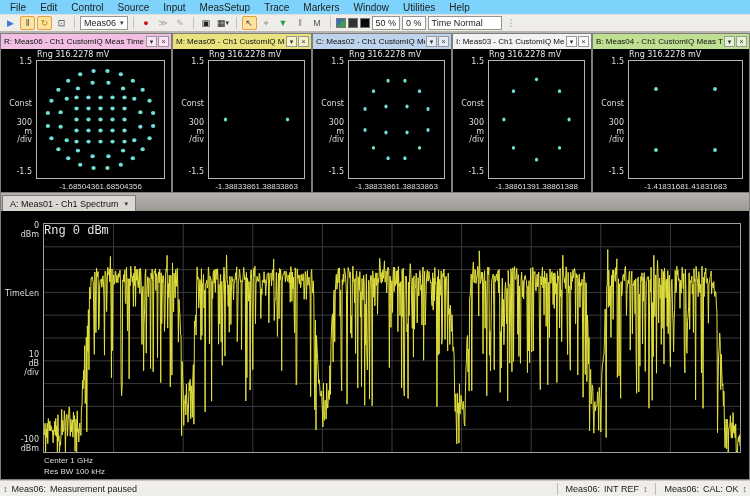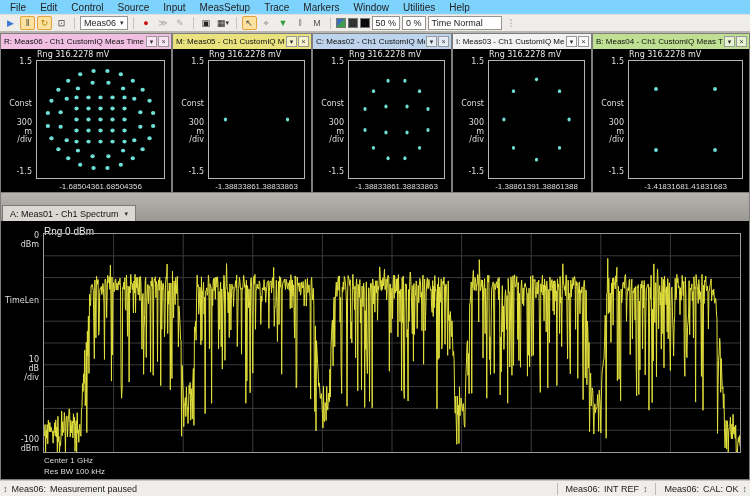--- a/index.html
+++ b/index.html
@@ -32,25 +32,25 @@
   .plot svg{width:100%;height:100%;display:block}
   .ylbl{position:absolute;font-size:8px;color:#dedede;text-align:right;width:31px;left:0;font-family:"DejaVu Sans",sans-serif}
   .yl-top{top:8px}
   .yl-const{top:50px}
   .yl-scale{top:70px;line-height:8.5px}
   .yl-bot{bottom:16px}
   .xlbls{position:absolute;bottom:1px;left:35px;right:6px;display:flex;justify-content:center;font-size:8px;color:#dedede;font-family:Liberation Sans, sans-serif}
 
   
   .spectrum{flex:1;display:flex;flex-direction:column;border:1px solid #7e7e7e;border-top:none;background:#000;min-height:0}
-  .spec-tabbar{height:28px;flex:none;background:linear-gradient(#b7b4af,#9c9994);display:flex;align-items:flex-end;padding:12px 0 0 1px}
+  .spec-tabbar{height:18px;flex:none;background:linear-gradient(#b7b4af,#9c9994);display:flex;align-items:flex-end;padding:12px 0 0 1px}
   .spec-tab{height:16px;background:#dbd8d3;border:1px solid #7a7a7a;border-bottom:none;display:flex;align-items:center;gap:6px;padding:0 7px;font-size:9px;color:#111;white-space:nowrap}
   .spec-caret{font-size:7px;color:#333}
   .spec-body{flex:1;position:relative;background:#000;min-height:0}
-  .spec-rng{position:absolute;top:5px;left:43px;font-size:10px;color:#e9e9e9;font-family:Liberation Sans, sans-serif}
+  .spec-rng{position:absolute;top:13px;left:43px;font-size:12px;color:#e9e9e9;font-family:Liberation Mono, monospace}
   .spec-plot{position:absolute;top:12px;left:42px;right:8px;bottom:26px;border:1px solid #9c9c9c}
   .spec-plot svg{width:100%;height:100%;display:block}
   .spec-ylbl{position:absolute;left:0;width:38px;text-align:right;font-size:8px;color:#dedede;line-height:9px;font-family:"DejaVu Sans",sans-serif}
   .sy-top{top:10px}
   .sy-logmag{top:29%}
   .sy-div{top:52%}
   .sy-bot{bottom:26px}
   .spec-bl{position:absolute;left:43px;bottom:2px;font-size:8px;color:#dedede;line-height:10.5px;font-family:Liberation Sans, sans-serif}
   .spec-br{position:absolute;right:9px;bottom:2px;text-align:right;font-size:8px;color:#dedede;line-height:10.5px;font-family:"DejaVu Sans",sans-serif}
 

